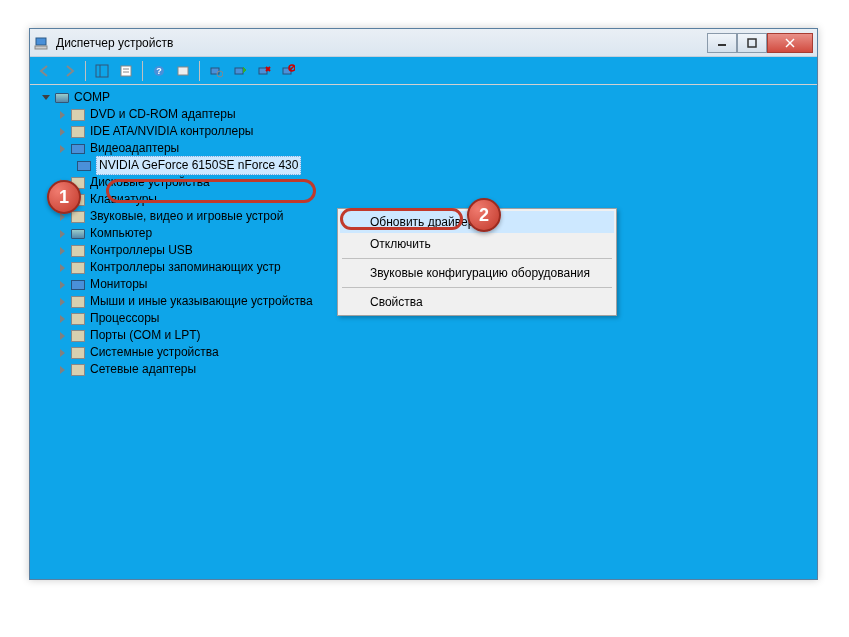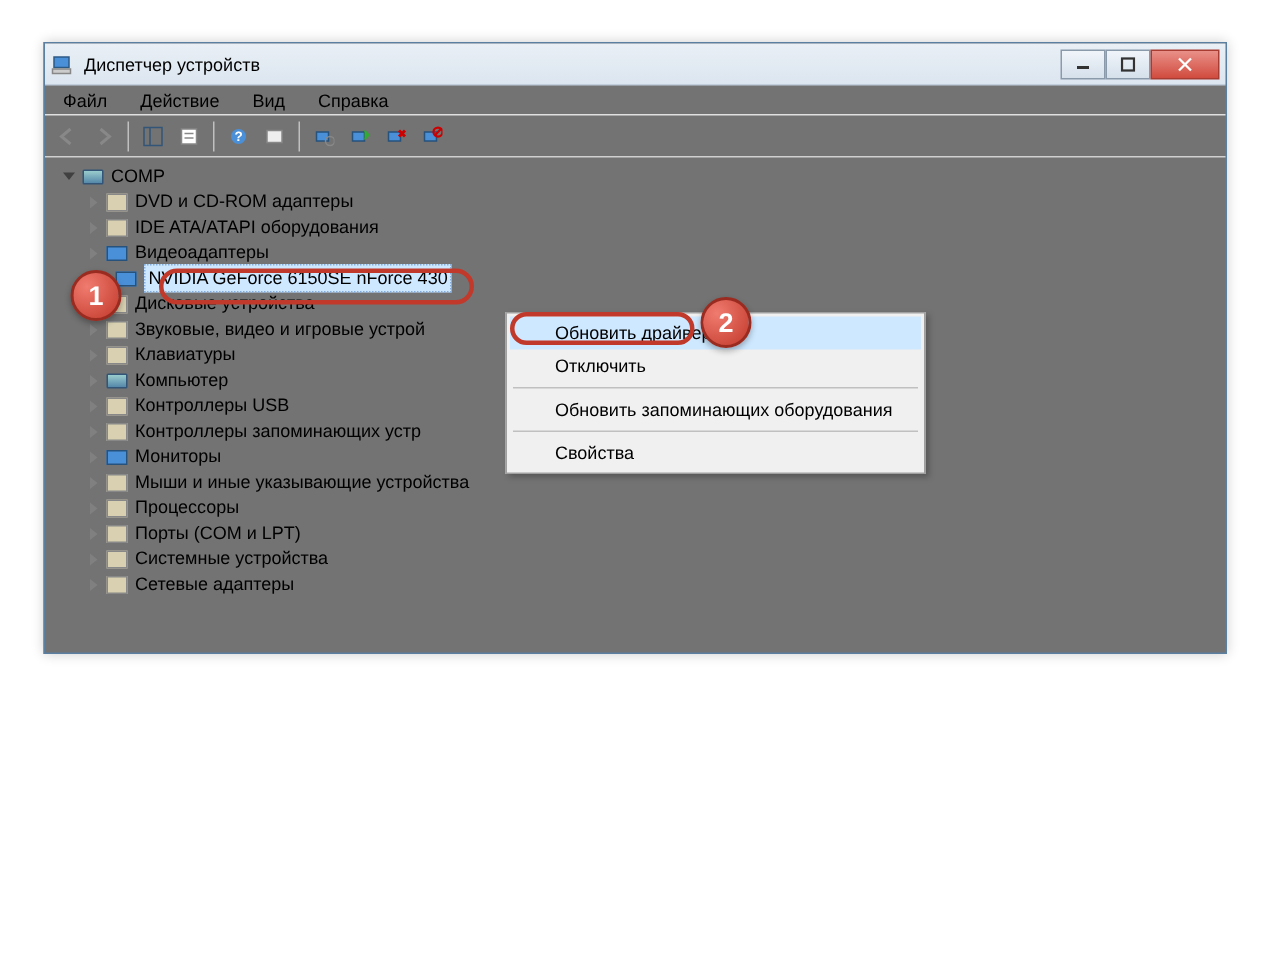--- a/index.html
+++ b/index.html
@@ -1,17 +1,17 @@
 <!DOCTYPE html>
 <html><head>
 <meta charset="utf-8">
 <style>
 * { box-sizing: border-box; margin: 0; padding: 0; font-family: "Segoe UI", Tahoma, sans-serif; }
 body { background: #fff; width: 849px; height: 637px; position: relative; }
-.window { position: absolute; left: 29px; top: 28px; width: 789px; height: 408px; border: 1px solid #5a7fa0; background: #737373; box-shadow: 0 0 8px rgba(0,0,0,0.2); }
+.window { position: absolute; left: 29px; top: 28px; width: 789px; height: 552px; border: 1px solid #5a7fa0; background: #0ea5e9; box-shadow: 0 0 8px rgba(0,0,0,0.2); }
 .titlebar { height: 28px; background: linear-gradient(#e9eff5, #dce6f0); border-bottom: 1px solid #c2cedb; display: flex; align-items: center; padding: 0 4px; }
 .title-icon { width: 16px; height: 16px; margin-right: 6px; }
 .title-text { font-size: 12px; color: #000; flex: 1; }
 .win-btns { display: flex; gap: 0; }
 .win-btn { width: 30px; height: 20px; border: 1px solid #8a9aab; background: linear-gradient(#f0f5fa, #d5e0eb); display: flex; align-items: center; justify-content: center; cursor: pointer; }
 .win-btn.close { width: 46px; background: linear-gradient(#e99088, #d14b3f); border-color: #a83c32; color: #fff; }
 .win-btn svg { display: block; }
 .menubar { height: 20px; padding: 2px 6px; font-size: 12px; display: flex; gap: 10px; border-bottom: 1px solid #e0e0e0; }
 .menubar span { cursor: pointer; padding: 1px 6px; }
 .toolbar { height: 28px; border-bottom: 1px solid #d0d0d0; display: flex; align-items: center; padding: 0 4px; gap: 2px; }
@@ -64,26 +64,20 @@
         </div>
       <div class="win-btn close">
           <svg width="10" height="10">
             <line x1="1" y1="1" x2="9" y2="9" stroke="#fff" stroke-width="1.5"></line>
             <line x1="9" y1="1" x2="1" y2="9" stroke="#fff" stroke-width="1.5"></line>
           </svg>
         </div>
     </div>
   </div>
 
-  <div class="menubar">
-    <span>Файл</span>
-    <span>Действие</span>
-    <span>Вид</span>
-    <span>Справка</span>
-  </div>
 
   <div class="toolbar">
     <div class="tb-btn">
         <svg width="14" height="14">
           <path d="M9 2 L3 7 L9 12" fill="none" stroke="#888" stroke-width="2"></path>
         </svg>
       </div>
     <div class="tb-btn">
         <svg width="14" height="14">
           <path d="M5 2 L11 7 L5 12" fill="none" stroke="#888" stroke-width="2"></path>
@@ -157,21 +151,21 @@
         <span class="node-icon">
           <span class="ic-generic"></span>
         </span>
         <span>DVD и CD-ROM адаптеры</span>
       </div>
     <div class="tree-row indent-1">
         <span class="expander"></span>
         <span class="node-icon">
           <span class="ic-generic"></span>
         </span>
-        <span>IDE ATA/ATAPI оборудования</span>
+        <span>IDE ATA/NVIDIA контроллеры</span>
       </div>
     <div class="tree-row indent-1">
         <span class="expander"></span>
         <span class="node-icon">
           <span class="ic-display"></span>
         </span>
         <span>Видеоадаптеры</span>
       </div>
     <div class="tree-row indent-2">
         <span class="node-icon">
@@ -184,28 +178,28 @@
         <span class="node-icon">
           <span class="ic-generic"></span>
         </span>
         <span>Дисковые устройства</span>
       </div>
     <div class="tree-row indent-1">
         <span class="expander"></span>
         <span class="node-icon">
           <span class="ic-generic"></span>
         </span>
+        <span>Клавиатуры</span>
+      </div>
+    <div class="tree-row indent-1">
+        <span class="expander"></span>
+        <span class="node-icon">
+          <span class="ic-generic"></span>
+        </span>
         <span>Звуковые, видео и игровые устрой</span>
-      </div>
-    <div class="tree-row indent-1">
-        <span class="expander"></span>
-        <span class="node-icon">
-          <span class="ic-generic"></span>
-        </span>
-        <span>Клавиатуры</span>
       </div>
     <div class="tree-row indent-1">
         <span class="expander"></span>
         <span class="node-icon">
           <span class="ic-computer"></span>
         </span>
         <span>Компьютер</span>
       </div>
     <div class="tree-row indent-1">
         <span class="expander"></span>
@@ -263,21 +257,21 @@
         </span>
         <span>Сетевые адаптеры</span>
       </div>
   </div>
 </div>
 
 <div class="ctxmenu" style="left:337px; top:208px; width:280px;">
   <div class="item hi">Обновить драйверы...</div>
   <div class="item">Отключить</div>
   <div class="sep"></div>
-  <div class="item">Обновить запоминающих оборудования</div>
+  <div class="item">Звуковые конфигурацию оборудования</div>
   <div class="sep"></div>
   <div class="item bold">Свойства</div>
 </div>
 
 <div class="callout" style="left:106px; top:179px; width:210px; height:24px;"></div>
 <div class="badge" style="left:47px; top:180px;">1</div>
 <div class="callout" style="left:340px; top:208px; width:123px; height:22px;"></div>
 <div class="badge" style="left:467px; top:198px;">2</div>
 
 </body></html>

